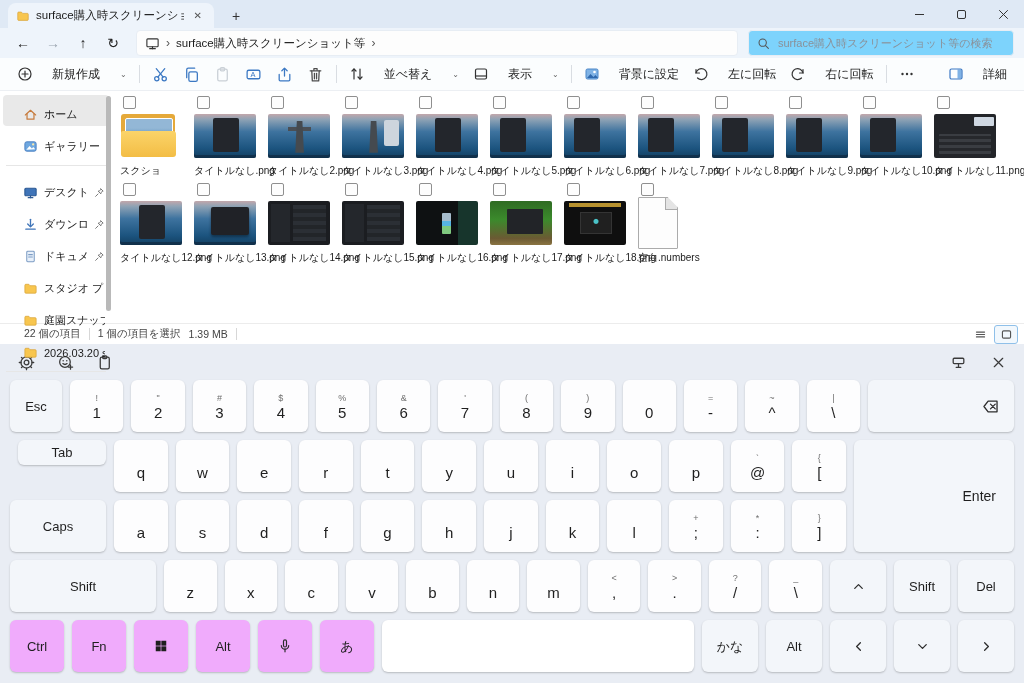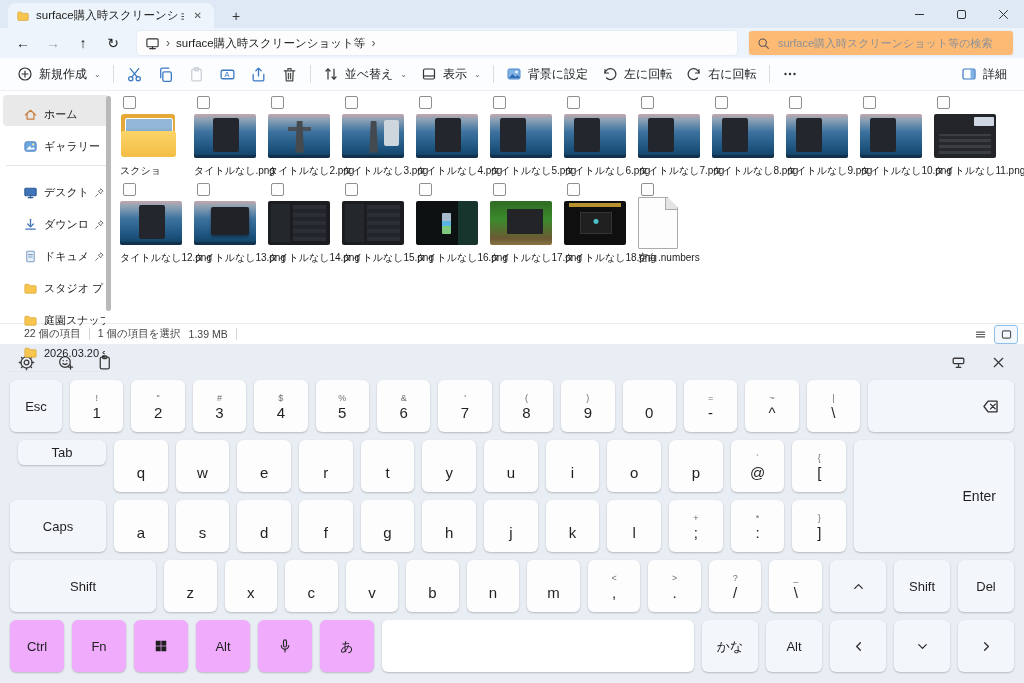--- a/index.html
+++ b/index.html
@@ -19,30 +19,30 @@
   .wc{width:42px;height:28px;display:flex;align-items:center;justify-content:center;color:#333;}
 
   
   .navbar{height:30px;background:#eef4fb;display:flex;align-items:center;padding:0 10px;gap:4px;}
   .navbtn{width:26px;height:24px;display:flex;align-items:center;justify-content:center;
     font-size:14px;color:#222;border-radius:4px;}
   .navbtn.disabled{color:#9aa4af;}
   .breadcrumb{flex:1;height:24px;background:#fdfdfd;border-radius:4px;display:flex;
     align-items:center;padding:0 8px;gap:6px;font-size:11.5px;margin:0 6px;border:1px solid #e7edf4;}
   .crumb-sep{color:#555;font-size:12px;}
-  .searchbox{width:248px;height:24px;background:#fdba74;border-radius:4px;border:1px solid #e7edf4;
+  .searchbox{width:248px;height:24px;background:#7dd3fc;border-radius:4px;border:1px solid #e7edf4;
     display:flex;align-items:center;padding:0 8px;gap:6px;}
   .searchbox input{border:none;outline:none;background:transparent;font-size:11px;flex:1;
     font-family:inherit;color:#333;}
   .searchbox input::placeholder{color:#8a9098;}
 
   
   .toolbar{height:32px;background:#fbfdfe;display:flex;align-items:center;padding:0 10px;
     border-bottom:1px solid #eceff3;}
-  .tbtn{display:flex;align-items:center;gap:6px;font-size:12px;padding:4px 7px;border-radius:4px;}
+  .tbtn{display:flex;align-items:center;gap:19px;font-size:12px;padding:4px 7px;border-radius:4px;}
   .tbtn .chev{font-size:8px;color:#666;margin-left:1px;}
   .tbtn.disabled{opacity:.5;}
   .tb-sep{width:1px;height:18px;background:#d9dde2;margin:0 5px;}
   .tb-right{margin-left:auto;justify-content:center;}
 
   
   .main{height:232px;display:flex;background:#fff;position:relative;}
   .sidebar{width:112px;padding-top:3px;flex-shrink:0;}
   .sb-item{height:23px;display:flex;align-items:center;gap:6px;padding:8px 4px 0 20px;
     font-size:11px;margin:1px 3px;border-radius:4px;white-space:nowrap;}

